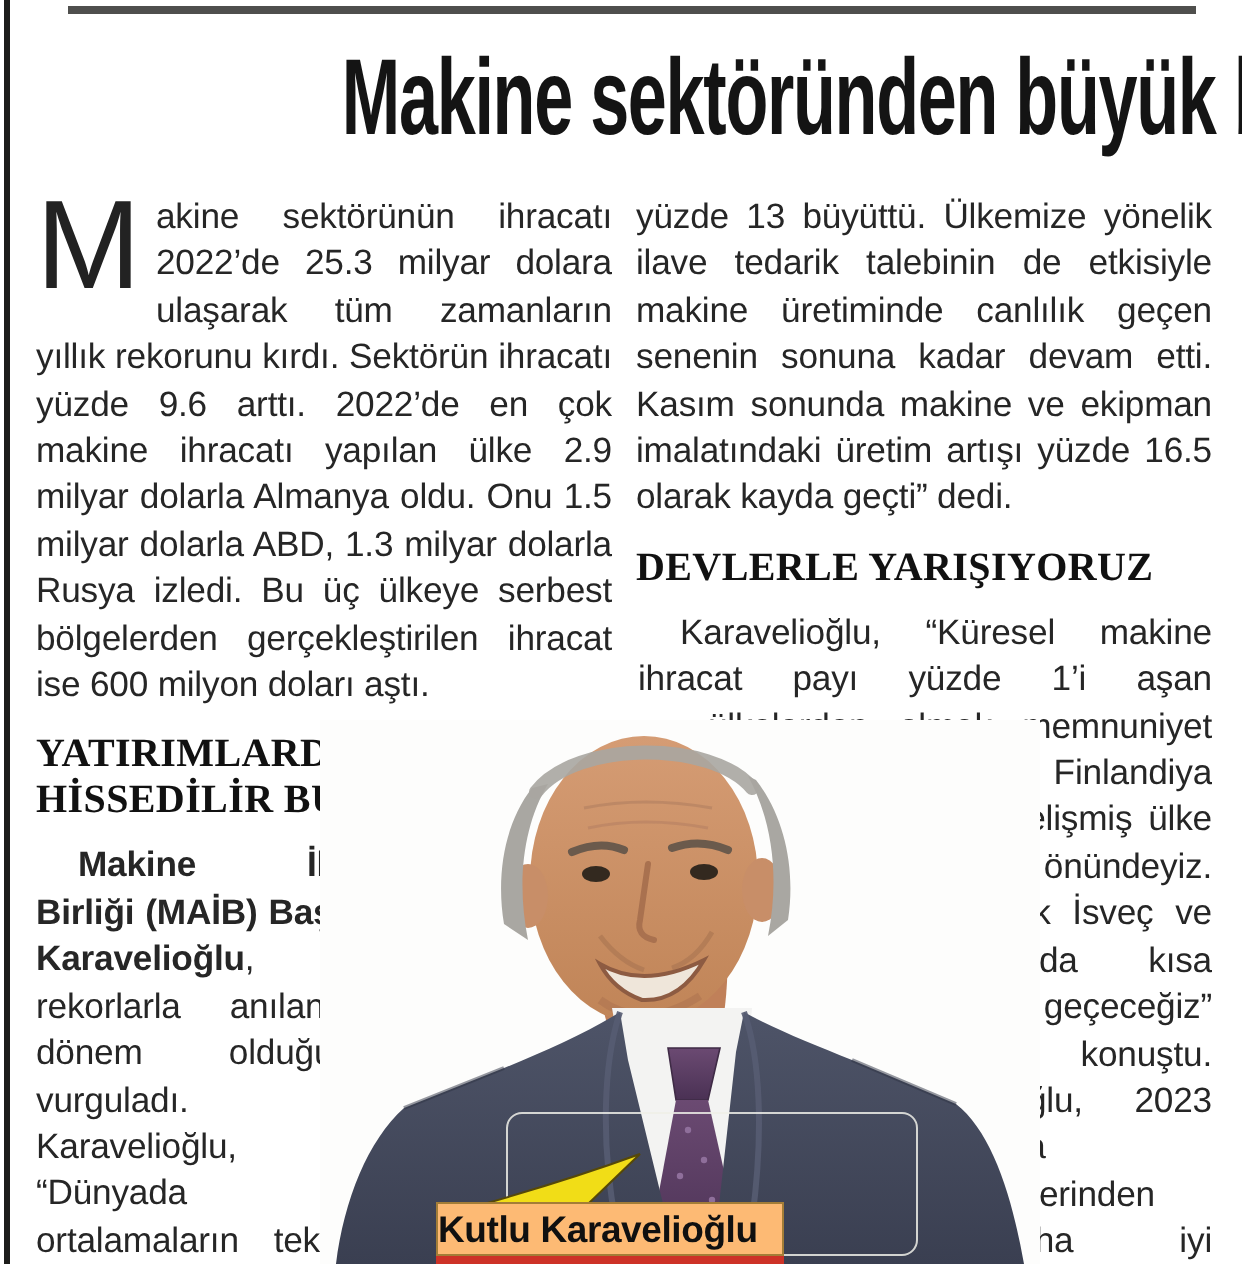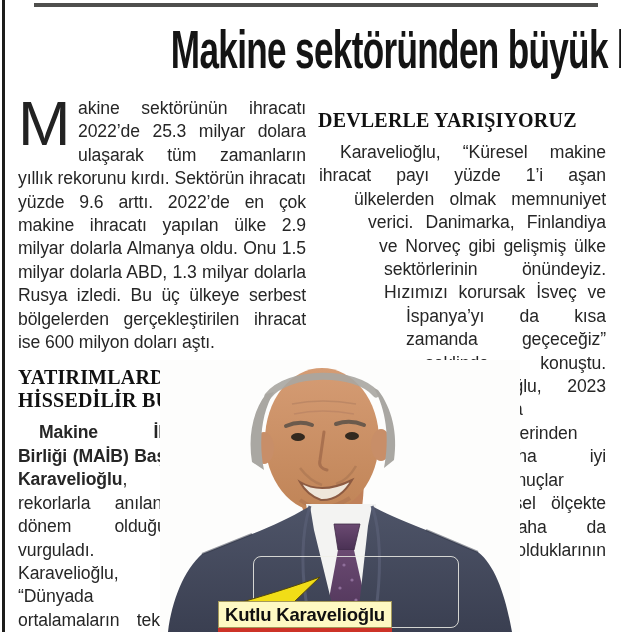--- a/index.html
+++ b/index.html
@@ -43,22 +43,22 @@
   .spl{display:block;float:left;clear:left;}
   b{font-weight:700;}
   .photo{position:absolute;left:160px;top:360px;width:360px;height:272px;z-index:1;}
   .inset-frame{
     position:absolute;left:253px;top:556px;width:204px;height:70px;
     border:1.5px solid rgba(238,238,232,.85);border-radius:8px;z-index:2;
   }
   .caption-arrow{position:absolute;left:212px;top:575px;width:120px;height:29px;z-index:3;}
   .caption{
     position:absolute;left:218px;top:601px;width:174px;height:27px;z-index:4;
-    background:#fef9c3;border:1px solid rgba(90,75,5,.55);box-sizing:border-box;
-    text-align:center;font-weight:700;font-size:18.5px;line-height:25px;color:#101010;
+    background:#fdba74;border:1px solid rgba(90,75,5,.55);box-sizing:border-box;
+    text-align:left;font-weight:700;font-size:18.5px;line-height:25px;color:#101010;
     letter-spacing:-0.2px;
   }
   .caption-bar{
     position:absolute;left:218px;top:628px;width:174px;height:4px;z-index:4;
     background:#cd3227;
   }
 </style>
 </head>
 <body>
 
@@ -69,20 +69,21 @@
 
   <h1 class="headline"><span>Makine sektöründen büyük başarı</span></h1>
 
   <div class="col col-left">
     <p class="para"><span class="dropcap">M</span><span>akine sektörünün ihracatı 2022’de 25.3 milyar dolara ulaşarak tüm zamanların yıllık rekorunu kırdı. Sektörün ihracatı yüzde 9.6 arttı. 2022’de en çok makine ihracatı yapılan ülke 2.9 milyar dolarla Almanya oldu. Onu 1.5 milyar dolarla ABD, 1.3 milyar dolarla Rusya izledi. Bu üç ülkeye serbest bölgelerden gerçekleştirilen ihracat ise 600 milyon doları aştı.</span></p>
     <h2 class="subhead"><span>YATIRIMLARDA</span><br><span>HİSSEDİLİR BÜYÜME</span></h2>
     <p class="para indented"><i class="spr" style="width:55px;height:47px"></i><i class="spr" style="width:58px;height:23px"></i><i class="spr" style="width:76px;height:23px"></i><i class="spr" style="width:100px;height:23px"></i><i class="spr" style="width:120px;height:24px"></i><i class="spr" style="width:132px;height:70px"></i><i class="spr" style="width:146px;height:60px"></i><b>Makine İhracatçıları Birliği (MAİB) Başkanı Kutlu Karavelioğlu</b><span>, 2022’nin rekorlarla anılan bir dönem olduğunu vurguladı. Karavelioğlu, “Dünyada ortalamaların tek hanelerde kaldığı 2022’de Türkiye makine ve teçhizat yatırımlarını</span></p>
   </div>
 
   <div class="col col-right">
+    <p class="para"><span>yüzde 13 büyüttü. Ülkemize yönelik ilave tedarik talebinin de etkisiyle makine üretiminde canlılık geçen senenin sonuna kadar devam etti. Kasım sonunda makine ve ekipman imalatındaki üretim artışı yüzde 16.5 olarak kayda geçti” dedi.</span></p>
     <h2 class="subhead"><span>DEVLERLE YARIŞIYORUZ</span></h2>
     <p class="para indented"><i class="spl" style="width:1px;height:70px"></i><i class="spl" style="width:36px;height:23px"></i><i class="spl" style="width:50px;height:23px"></i><i class="spl" style="width:61px;height:23px"></i><i class="spl" style="width:66px;height:23px"></i><i class="spl" style="width:60px;height:23px"></i><i class="spl" style="width:55px;height:23px"></i><i class="spl" style="width:88px;height:23px"></i><i class="spl" style="width:107px;height:23px"></i><i class="spl" style="width:123px;height:23px"></i><i class="spl" style="width:138px;height:23px"></i><i class="spl" style="width:160px;height:23px"></i><i class="spl" style="width:180px;height:23px"></i><span>Karavelioğlu, “Küresel makine ihracat payı yüzde 1’i aşan ülkelerden olmak memnuniyet verici. Danimarka, Finlandiya ve Norveç gibi gelişmiş ülke sektörlerinin önündeyiz. Hızımızı korursak İsveç ve İspanya’yı da kısa zamanda geçeceğiz” şeklinde konuştu. Karavelioğlu, 2023 sonunda rakiplerinden daha iyi sonuçlar alacaklarından ve küresel ölçekte pazar paylarını daha da artıracaklarından emin olduklarının altını çizdi.</span></p>
   </div>
 
   <svg class="photo" viewBox="0 0 360 272" aria-hidden="true">
     <defs>
       <linearGradient id="gSuit" x1="0" y1="0" x2="0" y2="1">
         <stop offset="0" stop-color="#4e5468"></stop>
           <stop offset="1" stop-color="#3a3f51"></stop>
       </linearGradient>

